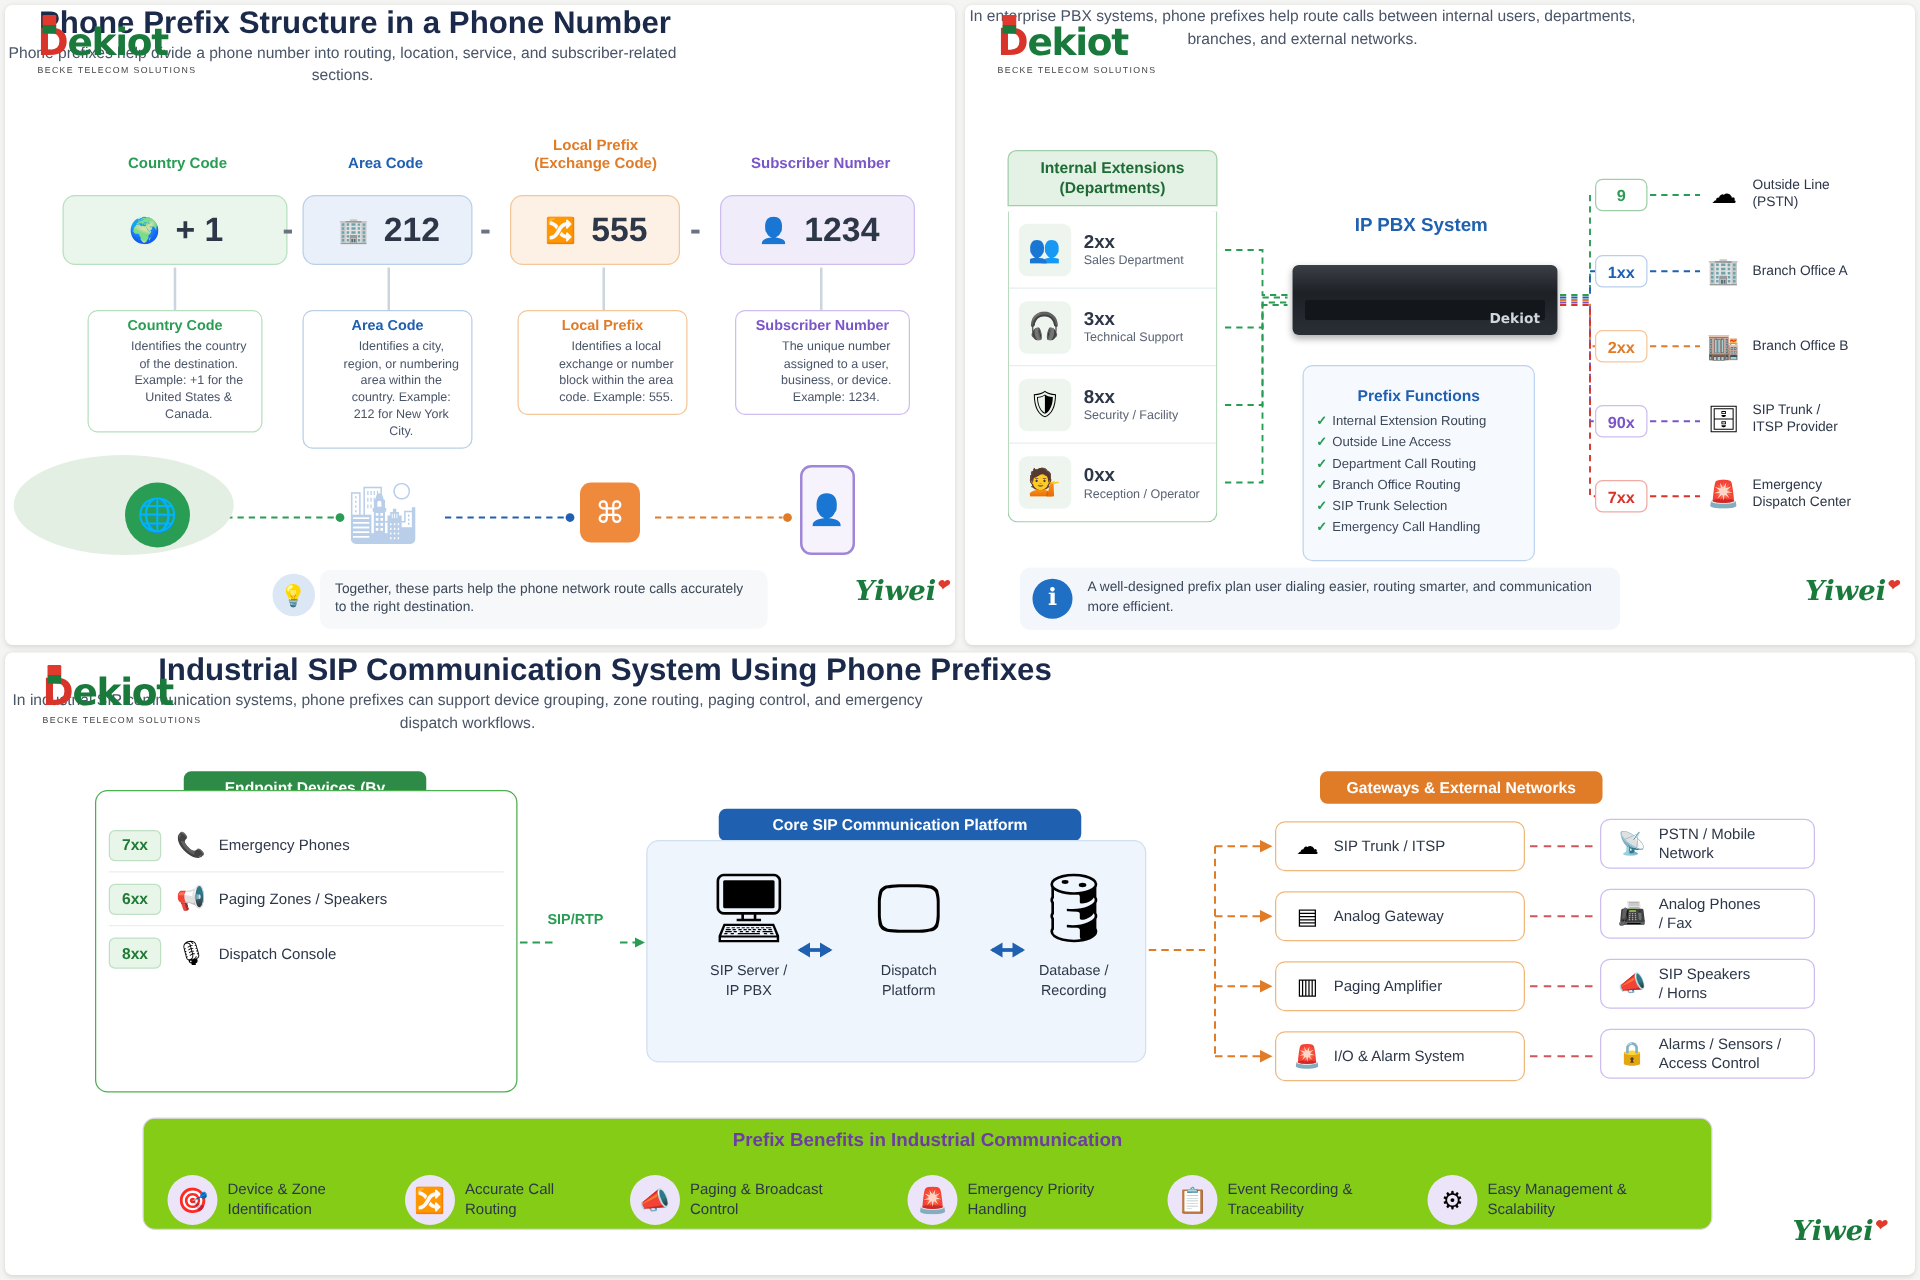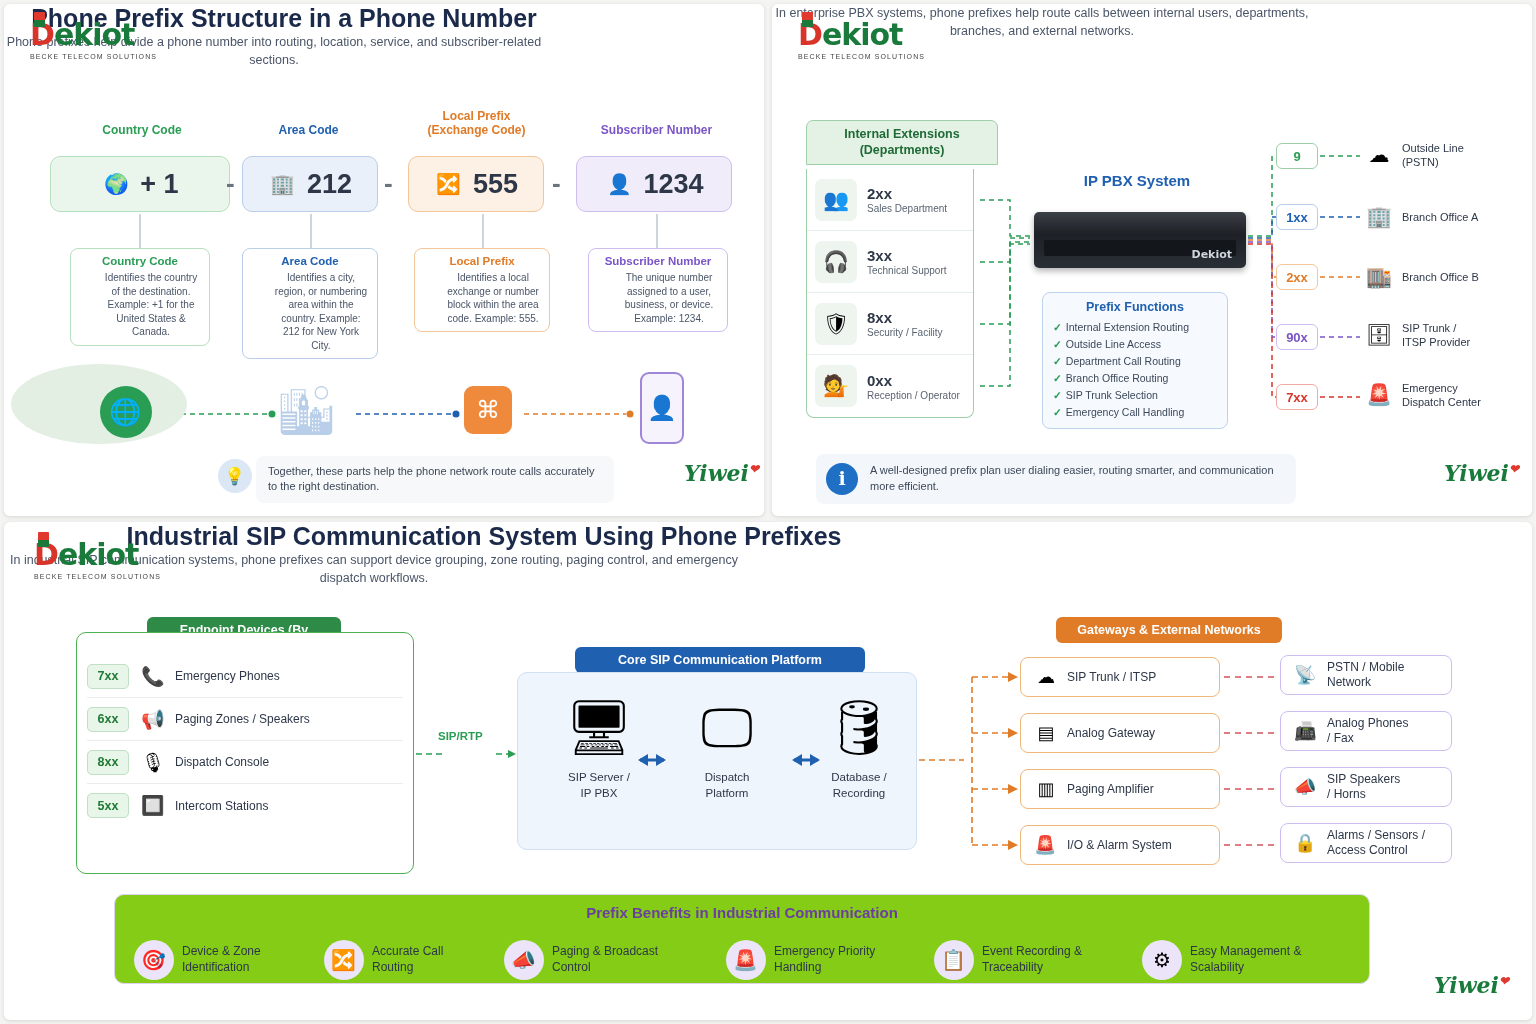--- a/index.html
+++ b/index.html
@@ -114,21 +114,21 @@
   .pbx-strip {
     position: absolute; left: 10px; right: 10px; height: 16px; top: 28px;
     background: #13161a; border-radius: 2px;
   }
   .pbx-brand {
     position: absolute; right: 14px; bottom: 7px; color: #cfd6dd;
     font-size: 11px; font-weight: bold; font-family: "DejaVu Sans", sans-serif;
   }
   .pf-box {
     position: absolute; border: 1.5px solid #bcd3ee; border-radius: 8px;
-    background: #f6faff; padding: 7px 10px;
+    background: #f6faff; padding: 17px 10px;
   }
   .pf-title { font-size: 12.5px; font-weight: bold; color: #2060b0; text-align: center; margin-bottom: 5px; }
   .pf-item { font-size: 10.5px; color: #3c4858; line-height: 1.62; }
   .pf-item .ck { color: #2a9d54; font-weight: bold; margin-right: 4px; }
 
   .code-chip {
     position: absolute; width: 42px; height: 26px; border-radius: 6px;
     border: 1.8px solid; background: #fff;
     display: flex; align-items: center; justify-content: center;
     font-size: 13px; font-weight: bold;
@@ -283,21 +283,21 @@
 <div class="panel" id="panel-b">
 
   <div class="logo" style="left:26px; top:16px;">
     <div class="flag"></div>
     <div class="mark"><span class="red">D</span>ekiot</div>
     <div class="sub">BECKE TELECOM SOLUTIONS</div>
   </div>
 
   <div class="psub" style="left:200px; top:60px; width:540px;">In enterprise PBX systems, phone prefixes help route calls between internal users, departments, branches, and external networks.</div>
 
-  <div class="box-head" style="left:34px; top:116px; width:192px; background:#e4f2e6; color:#1f6b35; border:1.5px solid #9fcfa8; white-space:pre-line;">Internal Extensions
+  <div class="box-head" style="left:34px; top:116px; width:168px; background:#e4f2e6; color:#1f6b35; border:1.5px solid #9fcfa8; white-space:pre-line;">Internal Extensions
 (Departments)</div>
   <div class="ext-list" style="left:34px; top:165px; width:168px;">
     <div class="ext-row">
       <div class="ext-ico">👥</div>
       <div>
         <div class="ext-code">2xx</div>
         <div class="ext-name">Sales Department</div>
       </div>
     </div>
     <div class="ext-row">
@@ -416,25 +416,20 @@
     </div>
     <div class="ep-row">
       <div class="ep-code">6xx</div>
       <div class="ep-ico">📢</div>
       <div class="ep-label">Paging Zones / Speakers</div>
     </div>
     <div class="ep-row">
       <div class="ep-code">8xx</div>
       <div class="ep-ico">🎙</div>
       <div class="ep-label">Dispatch Console</div>
-    </div>
-    <div class="ep-row">
-      <div class="ep-code">5xx</div>
-      <div class="ep-ico">🔲</div>
-      <div class="ep-label">Intercom Stations</div>
     </div>
   </div>
 
   <div class="lbl-sip" style="left:434px; top:208px;">SIP/RTP</div>
 
   <div class="tag-head" style="left:571px; top:125px; width:290px; background:#2060b0;">Core SIP Communication Platform</div>
   <div class="core-box" style="left:513px; top:150px; width:400px; height:178px;"></div>
 
   <div class="core-item" style="left:540px; top:178px; width:110px;">
     <div style="font-size:54px; line-height:1;">🖥</div>

